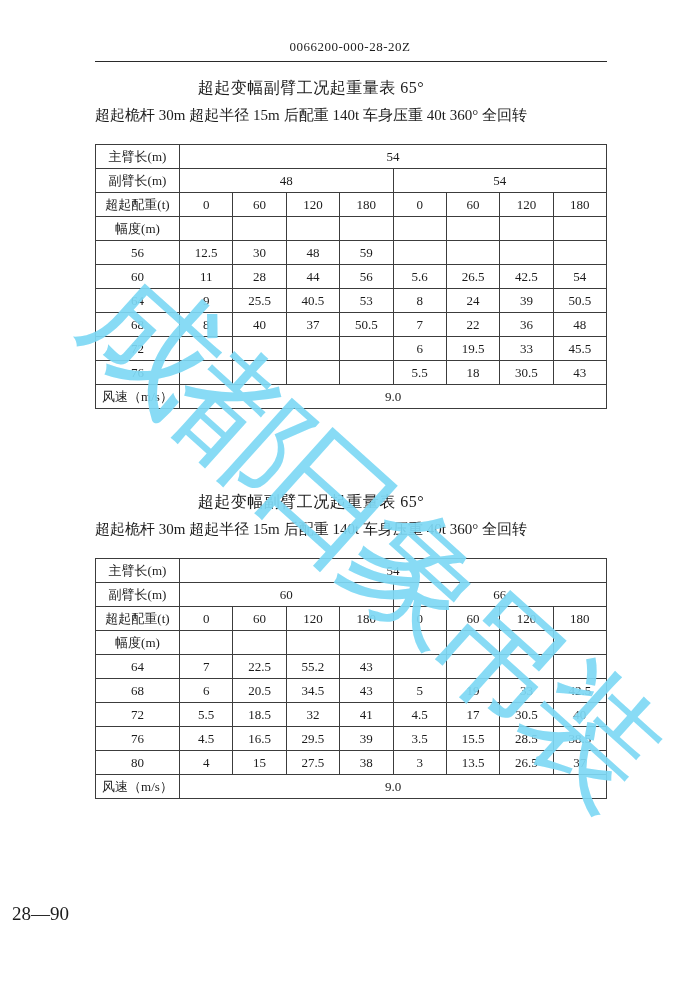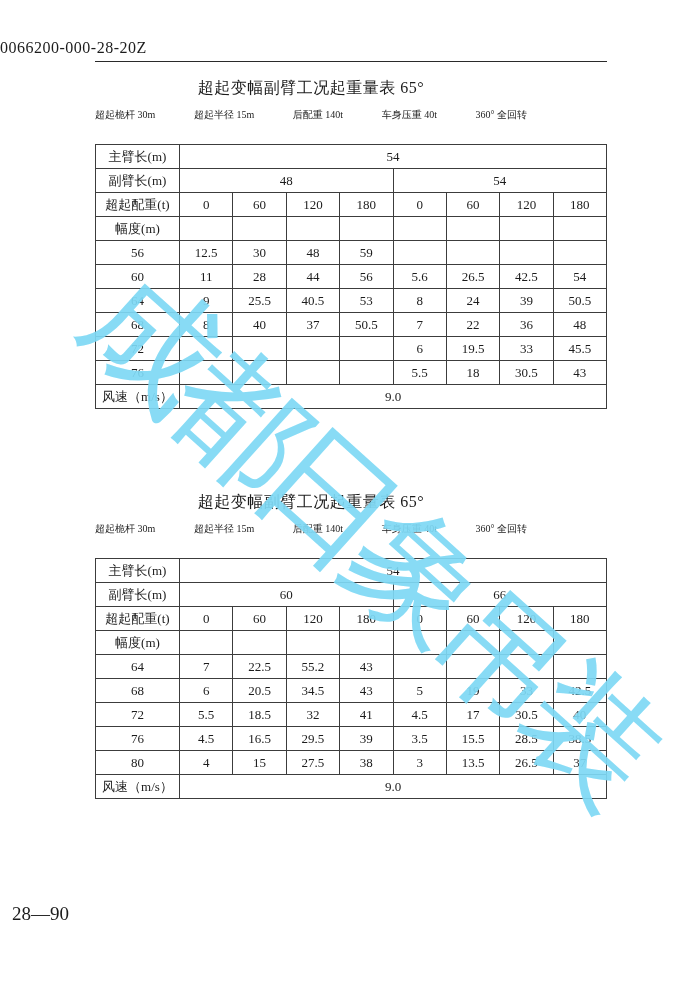--- a/index.html
+++ b/index.html
@@ -2,34 +2,34 @@
 <html><head>
 <meta charset="utf-8">
 <style>
   html,body{margin:0;padding:0;}
   body{
     width:700px;height:989px;background:#ffffff;position:relative;overflow:hidden;
     font-family:"Liberation Serif","DejaVu Serif",serif;color:#1c1c1c;
   }
   .page{position:absolute;inset:0;}
   .doc-number{
-    position:absolute;top:39px;left:0;width:100%;text-align:left;
-    font-size:16px;letter-spacing:.5px;
+    position:absolute;top:39px;left:0;width:100%;text-align:center;
+    font-size:13px;letter-spacing:.5px;
   }
   .header-rule{
     position:absolute;top:61px;left:95px;width:512px;height:0;
     border-top:1.5px solid #2a2a2a;
   }
   .chart{position:absolute;left:95px;width:432px;}
   #chart1{top:78px;}
   #chart2{top:492px;}
   .chart-title{text-align:center;font-size:16px;line-height:20px;letter-spacing:.5px;}
   .conds{
     display:flex;justify-content:space-between;align-items:center;
-    margin-top:8px;font-size:10px;line-height:18px;white-space:nowrap;
+    margin-top:8px;font-size:15px;line-height:18px;white-space:nowrap;
   }
   table.ltable{
     border-collapse:collapse;table-layout:fixed;width:512px;margin-top:20px;
   }
   table.ltable td{
     border:1px solid #3c3c3c;height:23px;padding:0 1px;
     text-align:center;vertical-align:middle;font-size:13px;line-height:1;
     overflow:hidden;
   }
   col.c-lbl{width:84px;}

